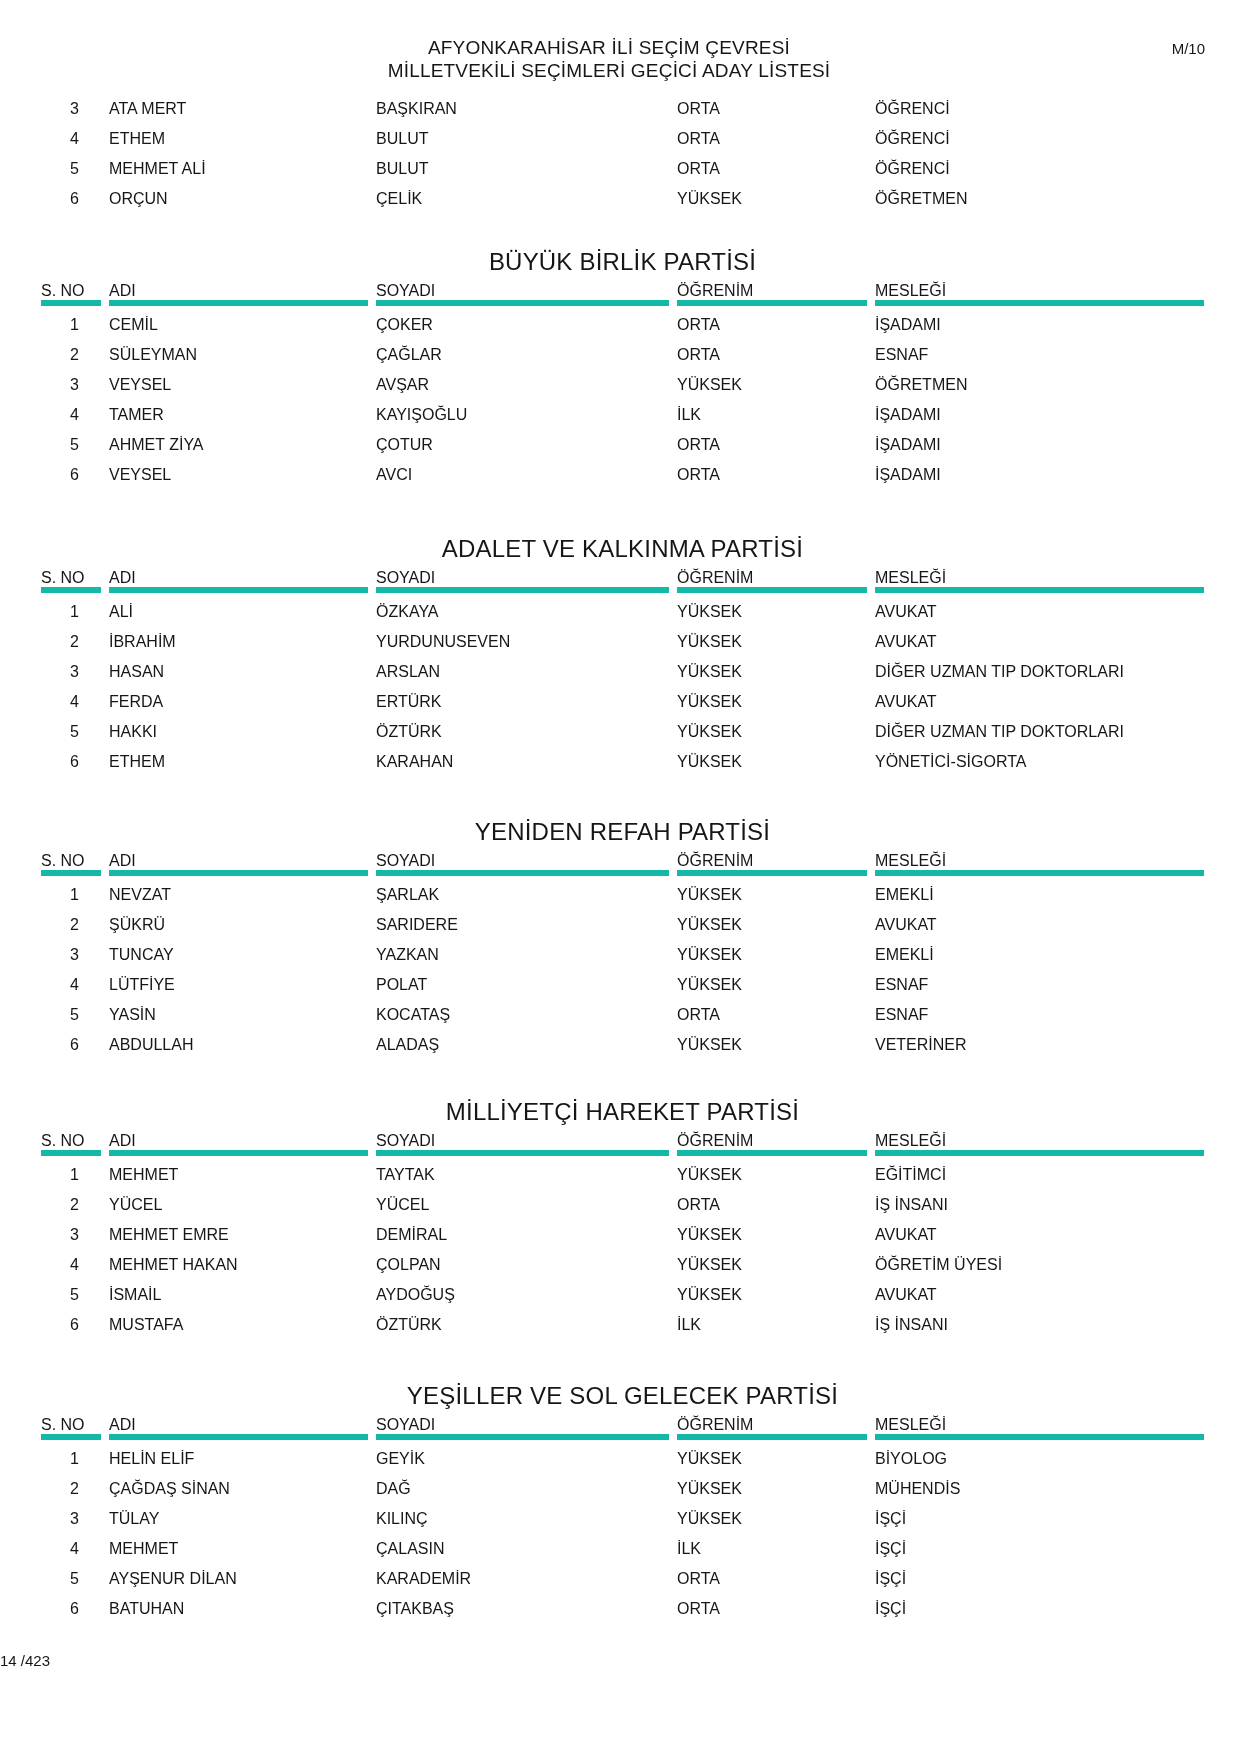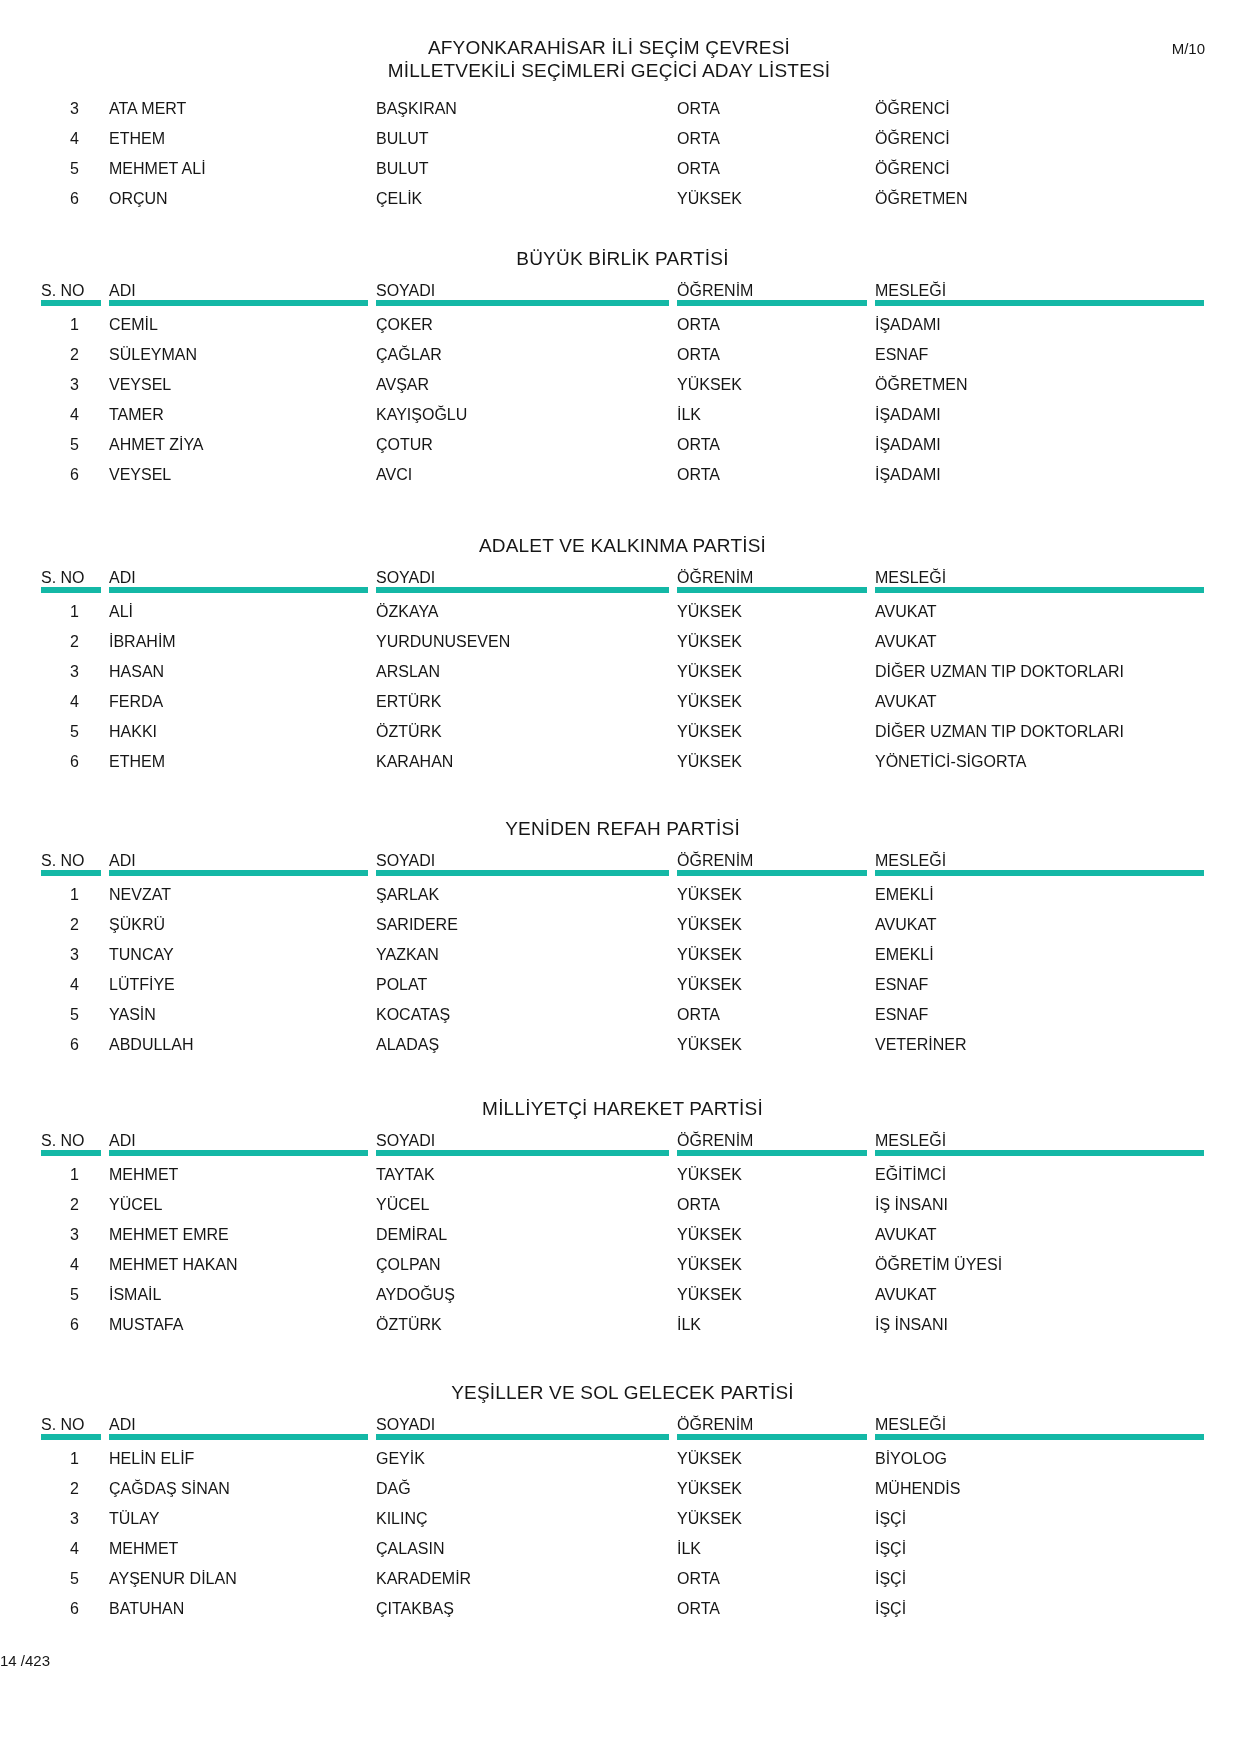--- a/index.html
+++ b/index.html
@@ -46,21 +46,21 @@
     width: 1163px;
     height: 242px;
   }
   .party-title {
     position: absolute;
     top: 0;
     left: 0;
     width: 100%;
     margin: 0;
     text-align: center;
-    font-size: 19px;
+    font-size: 24px;
     font-weight: normal;
     letter-spacing: 0.2px;
   }
   .grid {
     display: grid;
     grid-template-columns: 60px 259px 293px 190px 329px;
     column-gap: 8px;
   }
   .header-row {
     position: absolute;

